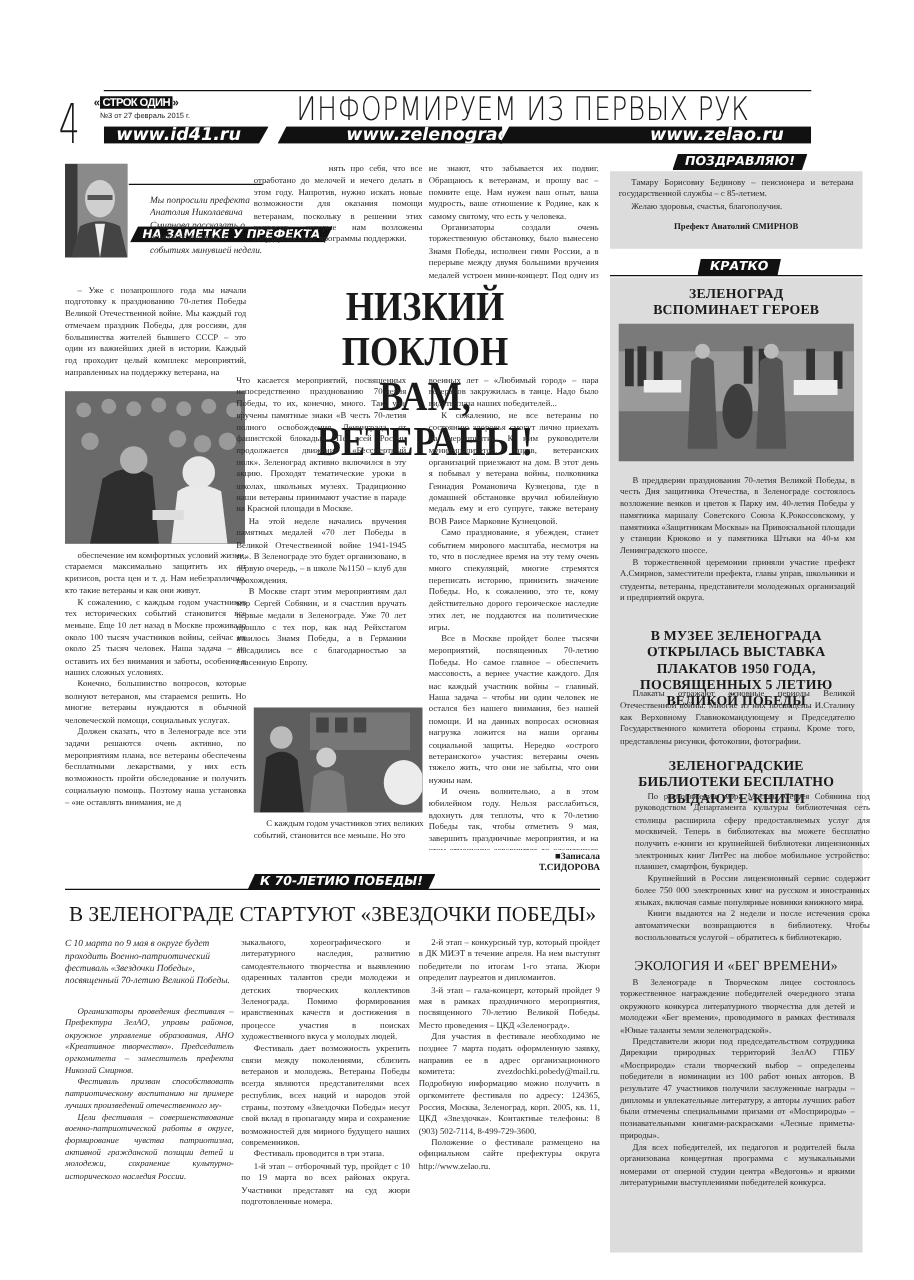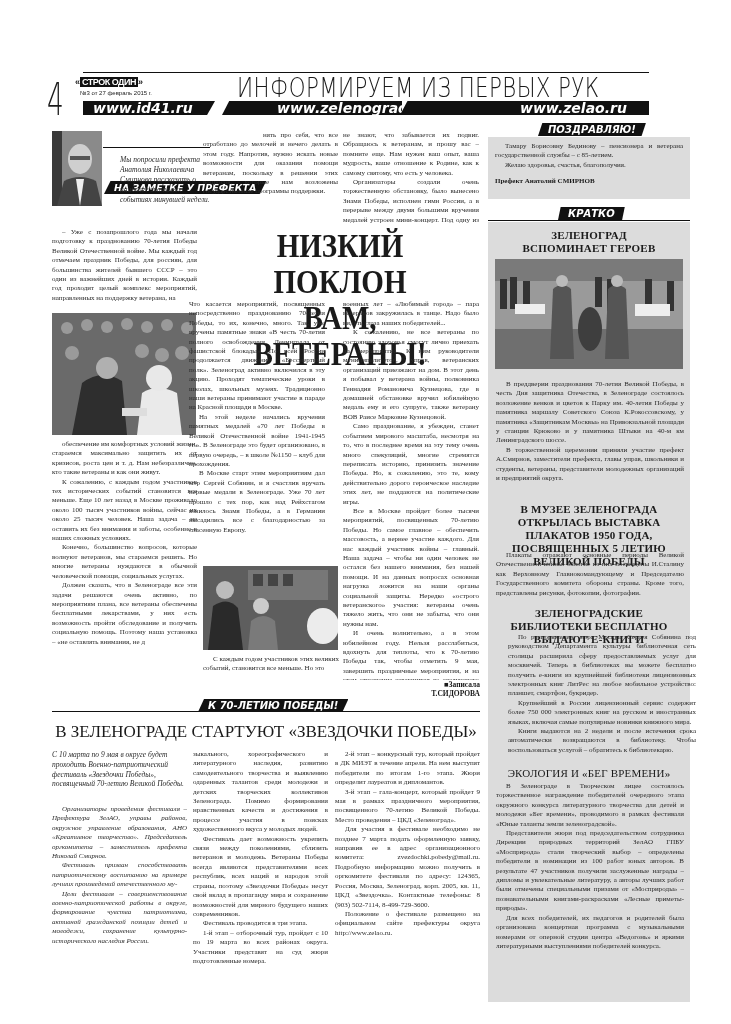--- a/index.html
+++ b/index.html
@@ -142,21 +142,21 @@
 <div class="abs" style="left:400px;top:680px;width:80px;font-size:7.5px;text-align:right;font-weight:bold;">
   <span>■</span><span>Записала Т.СИДОРОВА</span>
 </div>
 
 <div class="abs kicker" style="left:538px;top:123px;font-size:10px;">ПОЗДРАВЛЯЮ!</div>
 <div class="abs box-gray" style="left:488px;top:137px;width:202px;height:62px;padding:5px 7px;">
   <div class="col-text">
     <p>Тамару Борисовну Бединову – пенсионера и ветерана государственной службы – с 85-летием.</p>
     <p>Желаю здоровья, счастья, благополучия.</p>
   </div>
-  <div style="font-size:7px;font-weight:bold;text-align:left;margin-top:7px;">Префект Анатолий СМИРНОВ</div>
+  <div style="font-size:7px;font-weight:bold;text-align:center;margin-top:7px;">Префект Анатолий СМИРНОВ</div>
 </div>
 
 <div class="abs rule" style="left:488px;top:220px;width:202px;"></div>
 <div class="abs kicker" style="left:558px;top:207px;">КРАТКО</div>
 
 <div class="abs box-gray" style="left:488px;top:222px;width:202px;height:780px;"></div>
 
 <div class="abs box-head" style="left:510px;top:229px;width:158px;">ЗЕЛЕНОГРАД ВСПОМИНАЕТ ГЕРОЕВ</div>
 <div class="abs photo" style="left:495px;top:259px;width:188px;height:110px;">
   <svg viewBox="0 0 188 110" preserveAspectRatio="none">

